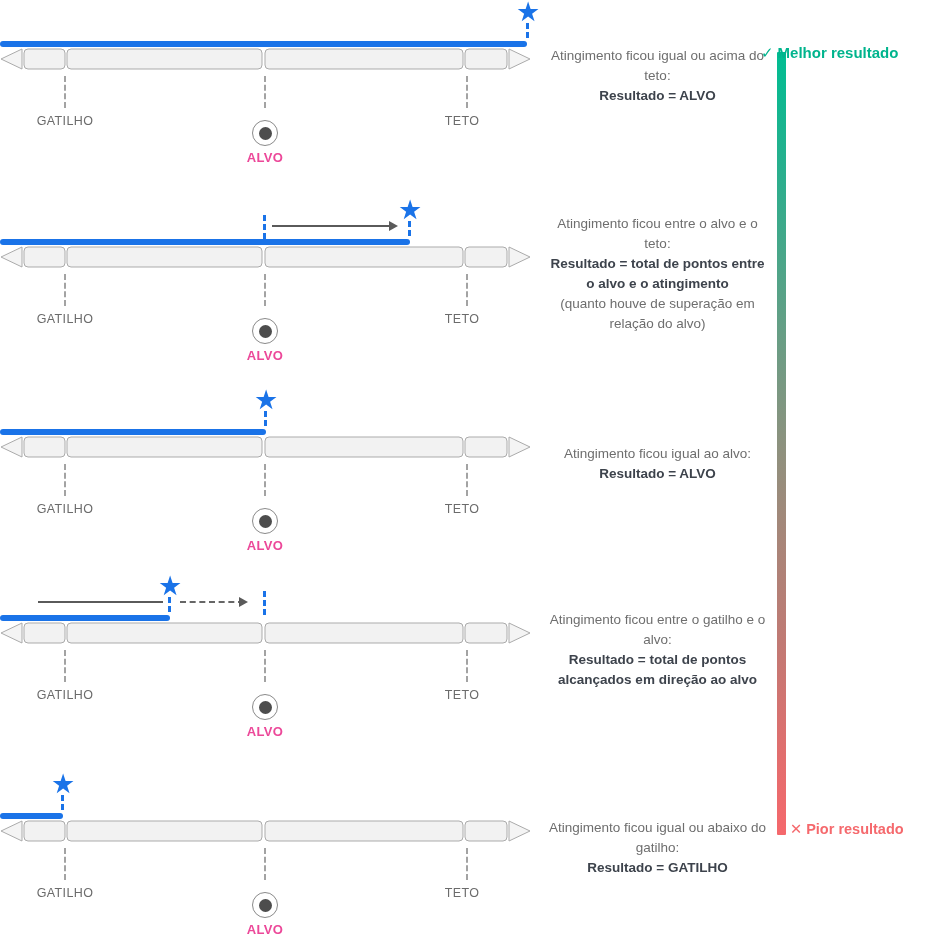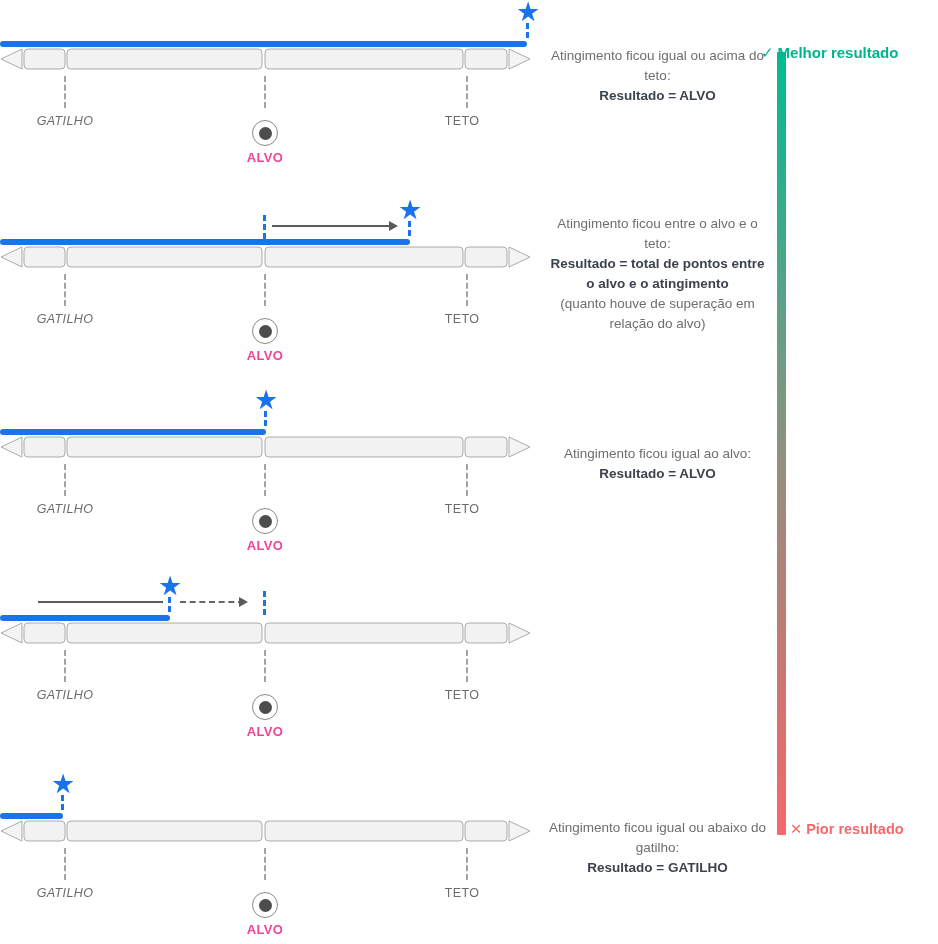--- a/index.html
+++ b/index.html
@@ -25,21 +25,21 @@
   .r4 .progress{width:170px;} .r5 .progress{width:63px;}
   .r1 .star-wrap{left:528px;} .r2 .star-wrap{left:410px;} .r3 .star-wrap{left:266px;}
   .r4 .star-wrap{left:170px;} .r5 .star-wrap{left:63px;}
   
   .track{position:absolute;left:0;top:46px;}
   
   .tick{position:absolute;top:74px;height:32px;width:0;border-left:2px dashed #a3a3a3;}
   .tick.gatilho{left:64px;} .tick.alvo{left:264px;} .tick.teto{left:466px;}
   .axis-label{position:absolute;top:112px;transform:translateX(-50%);
         font-size:12.5px;letter-spacing:.4px;color:#6b6b6b;white-space:nowrap;}
-  .axis-label.gatilho{left:65px;font-style:italic;} .axis-label.teto{left:462px;text-align:center;}
+  .axis-label.gatilho{left:65px;} .axis-label.teto{left:462px;text-align:center;}
   .alvo-marker{position:absolute;left:265px;top:118px;transform:translateX(-50%);
         width:24px;height:24px;border:1.5px solid #8a8a8a;border-radius:50%;
         background:#fff;display:flex;align-items:center;justify-content:center;}
   .alvo-dot{width:13px;height:13px;border-radius:50%;background:#4d4d4d;}
   .alvo-label{position:absolute;left:265px;top:148px;transform:translateX(-50%);
         font-size:13px;font-weight:700;letter-spacing:.4px;color:#ec4899;}
   
   .alvo-tick-blue{position:absolute;left:263px;top:15px;height:24px;width:0;
         border-left:3px dashed var(--accent-blue,#1a73e8);}
   .arrow-solid{position:absolute;top:25px;height:0;border-top:2px solid #5a5a5a;}
@@ -201,20 +201,25 @@
       <div class="tick gatilho"></div>
       <div class="tick alvo"></div>
       <div class="tick teto"></div>
       <div class="axis-label gatilho">GATILHO</div>
       <div class="axis-label teto">TETO</div>
       <div class="alvo-marker">
           <div class="alvo-dot"></div>
         </div>
       <div class="alvo-label">ALVO</div>
     </div>
+    <div class="caption">
+      <p>Atingimento ficou entre o gatilho e o alvo:</p>
+      <p class="result">Resultado = total de pontos alcançados em direção ao alvo</p>
+
+    </div>
   </div>
 
   <div class="row r5">
     <div class="diagram">
       <div class="progress"></div>
       <div class="star-wrap">
         <div class="star">★</div>
         <div class="star-dash"></div>
       </div>
       <div class="track">

